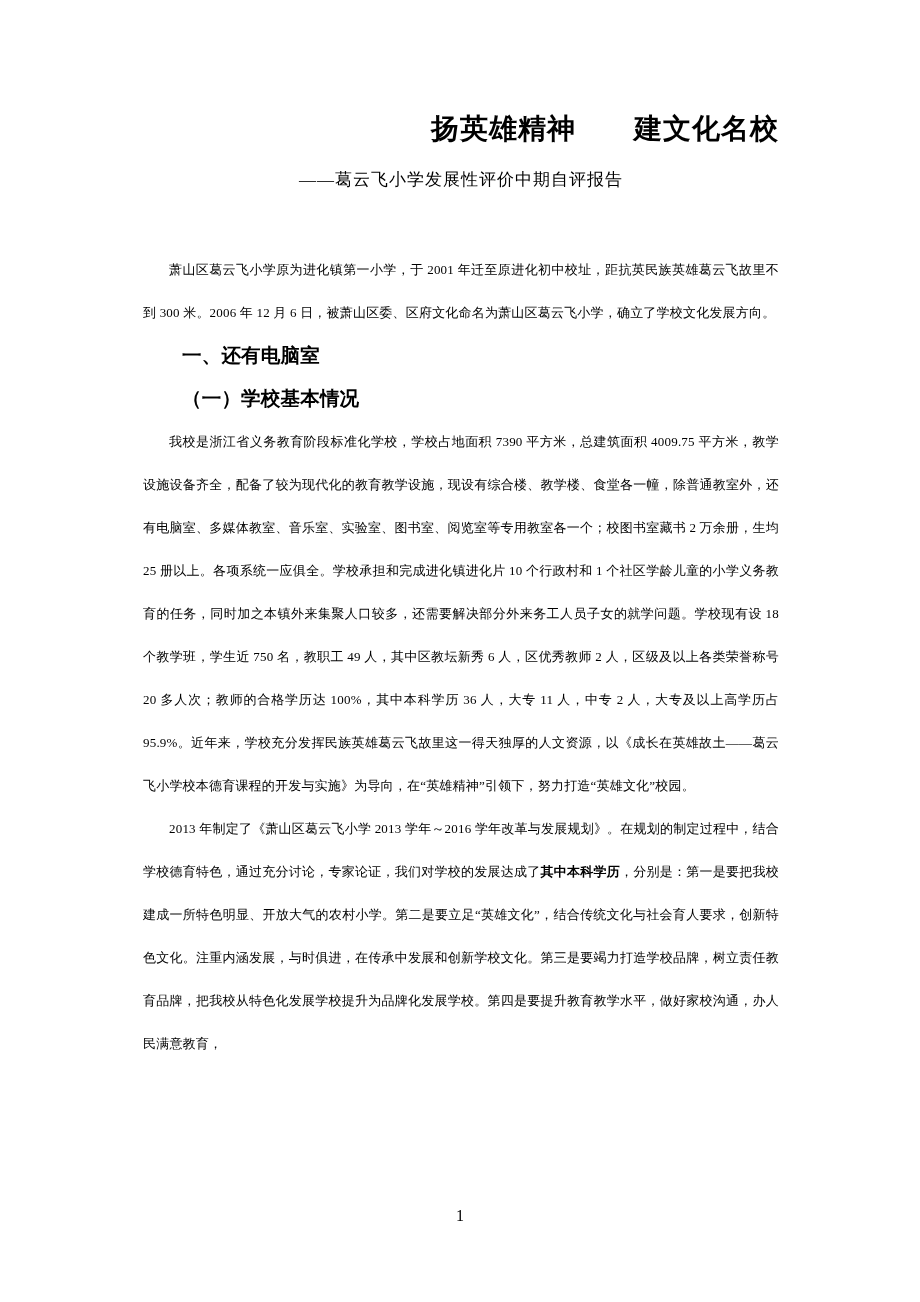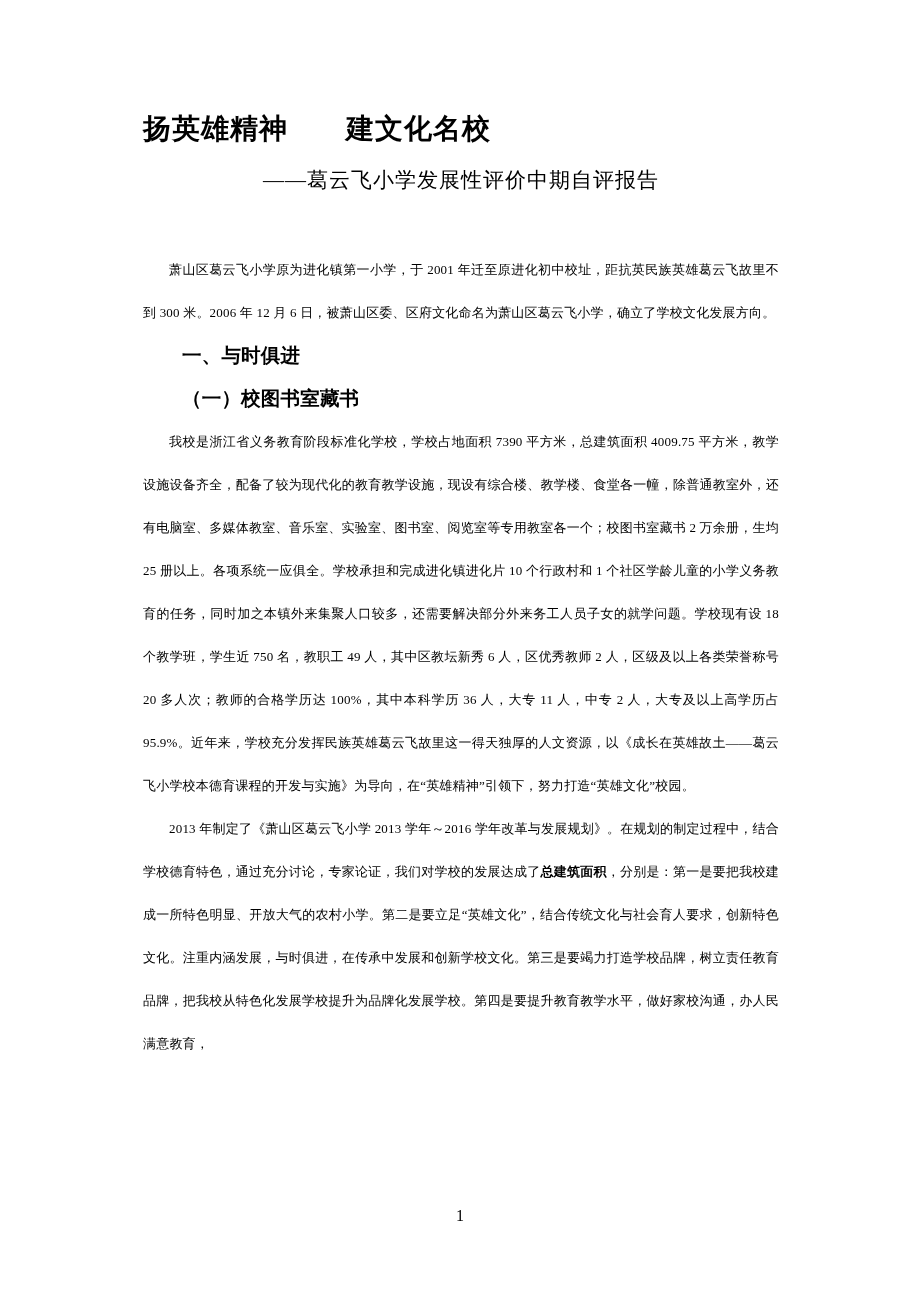--- a/index.html
+++ b/index.html
@@ -17,33 +17,33 @@
   }
 
   .text-block {
     position: absolute;
     left: 143px;
     top: 110px;
     width: 636px;
   }
 
   .doc-title {
-    text-align: left;
+    text-align: right;
     font-family: "Liberation Sans", "DejaVu Sans", sans-serif;
     font-weight: bold;
     font-size: 28px;
     line-height: 38px;
     letter-spacing: 1px;
     white-space: pre;
   }
 
   .doc-subtitle {
     margin-top: 20px;
     text-align: center;
-    font-size: 21px;
+    font-size: 17px;
     line-height: 24px;
     font-weight: 500;
     letter-spacing: 1px;
   }
 
   .body-start { margin-top: 56px; }
 
   .para {
     font-size: 13px;
     line-height: 43px;
@@ -78,25 +78,25 @@
 
 <div class="page">
   <div class="text-block">
 
     <div class="doc-title">扬英雄精神　　建文化名校</div>
 
     <div class="doc-subtitle">——葛云飞小学发展性评价中期自评报告</div>
 
     <p class="para body-start">萧山区葛云飞小学原为进化镇第一小学，于 2001 年迁至原进化初中校址，距抗英民族英雄葛云飞故里不到 300 米。2006 年 12 月 6 日，被萧山区委、区府文化命名为萧山区葛云飞小学，确立了学校文化发展方向。</p>
 
-    <div class="heading">一、与时俱进</div>
+    <div class="heading">一、还有电脑室</div>
 
-    <div class="heading">（一）校图书室藏书</div>
+    <div class="heading">（一）学校基本情况</div>
 
     <p class="para">我校是浙江省义务教育阶段标准化学校，学校占地面积 7390 平方米，总建筑面积 4009.75 平方米，教学设施设备齐全，配备了较为现代化的教育教学设施，现设有综合楼、教学楼、食堂各一幢，除普通教室外，还有电脑室、多媒体教室、音乐室、实验室、图书室、阅览室等专用教室各一个；校图书室藏书 2 万余册，生均 25 册以上。各项系统一应俱全。学校承担和完成进化镇进化片 10 个行政村和 1 个社区学龄儿童的小学义务教育的任务，同时加之本镇外来集聚人口较多，还需要解决部分外来务工人员子女的就学问题。学校现有设 18 个教学班，学生近 750 名，教职工 49 人，其中区教坛新秀 6 人，区优秀教师 2 人，区级及以上各类荣誉称号 20 多人次；教师的合格学历达 100%，其中本科学历 36 人，大专 11 人，中专 2 人，大专及以上高学历占 95.9%。近年来，学校充分发挥民族英雄葛云飞故里这一得天独厚的人文资源，以《成长在英雄故土——葛云飞小学校本德育课程的开发与实施》为导向，在“英雄精神”引领下，努力打造“英雄文化”校园。</p>
 
 
-    <p class="para"><span>2013 年制定了《萧山区葛云飞小学 2013 学年～2016 学年改革与发展规划》。在规划的制定过程中，结合学校德育特色，通过充分讨论，专家论证，我们对学校的发展达成了</span><span class="emph">总建筑面积</span><span>，分别是：第一是要把我校建成一所特色明显、开放大气的农村小学。第二是要立足“英雄文化”，结合传统文化与社会育人要求，创新特色文化。注重内涵发展，与时俱进，在传承中发展和创新学校文化。第三是要竭力打造学校品牌，树立责任教育品牌，把我校从特色化发展学校提升为品牌化发展学校。第四是要提升教育教学水平，做好家校沟通，办人民满意教育，</span></p>
+    <p class="para"><span>2013 年制定了《萧山区葛云飞小学 2013 学年～2016 学年改革与发展规划》。在规划的制定过程中，结合学校德育特色，通过充分讨论，专家论证，我们对学校的发展达成了</span><span class="emph">其中本科学历</span><span>，分别是：第一是要把我校建成一所特色明显、开放大气的农村小学。第二是要立足“英雄文化”，结合传统文化与社会育人要求，创新特色文化。注重内涵发展，与时俱进，在传承中发展和创新学校文化。第三是要竭力打造学校品牌，树立责任教育品牌，把我校从特色化发展学校提升为品牌化发展学校。第四是要提升教育教学水平，做好家校沟通，办人民满意教育，</span></p>
 
   </div>
 
   <div class="page-number">1</div>
 </div>
 
 </body></html>

